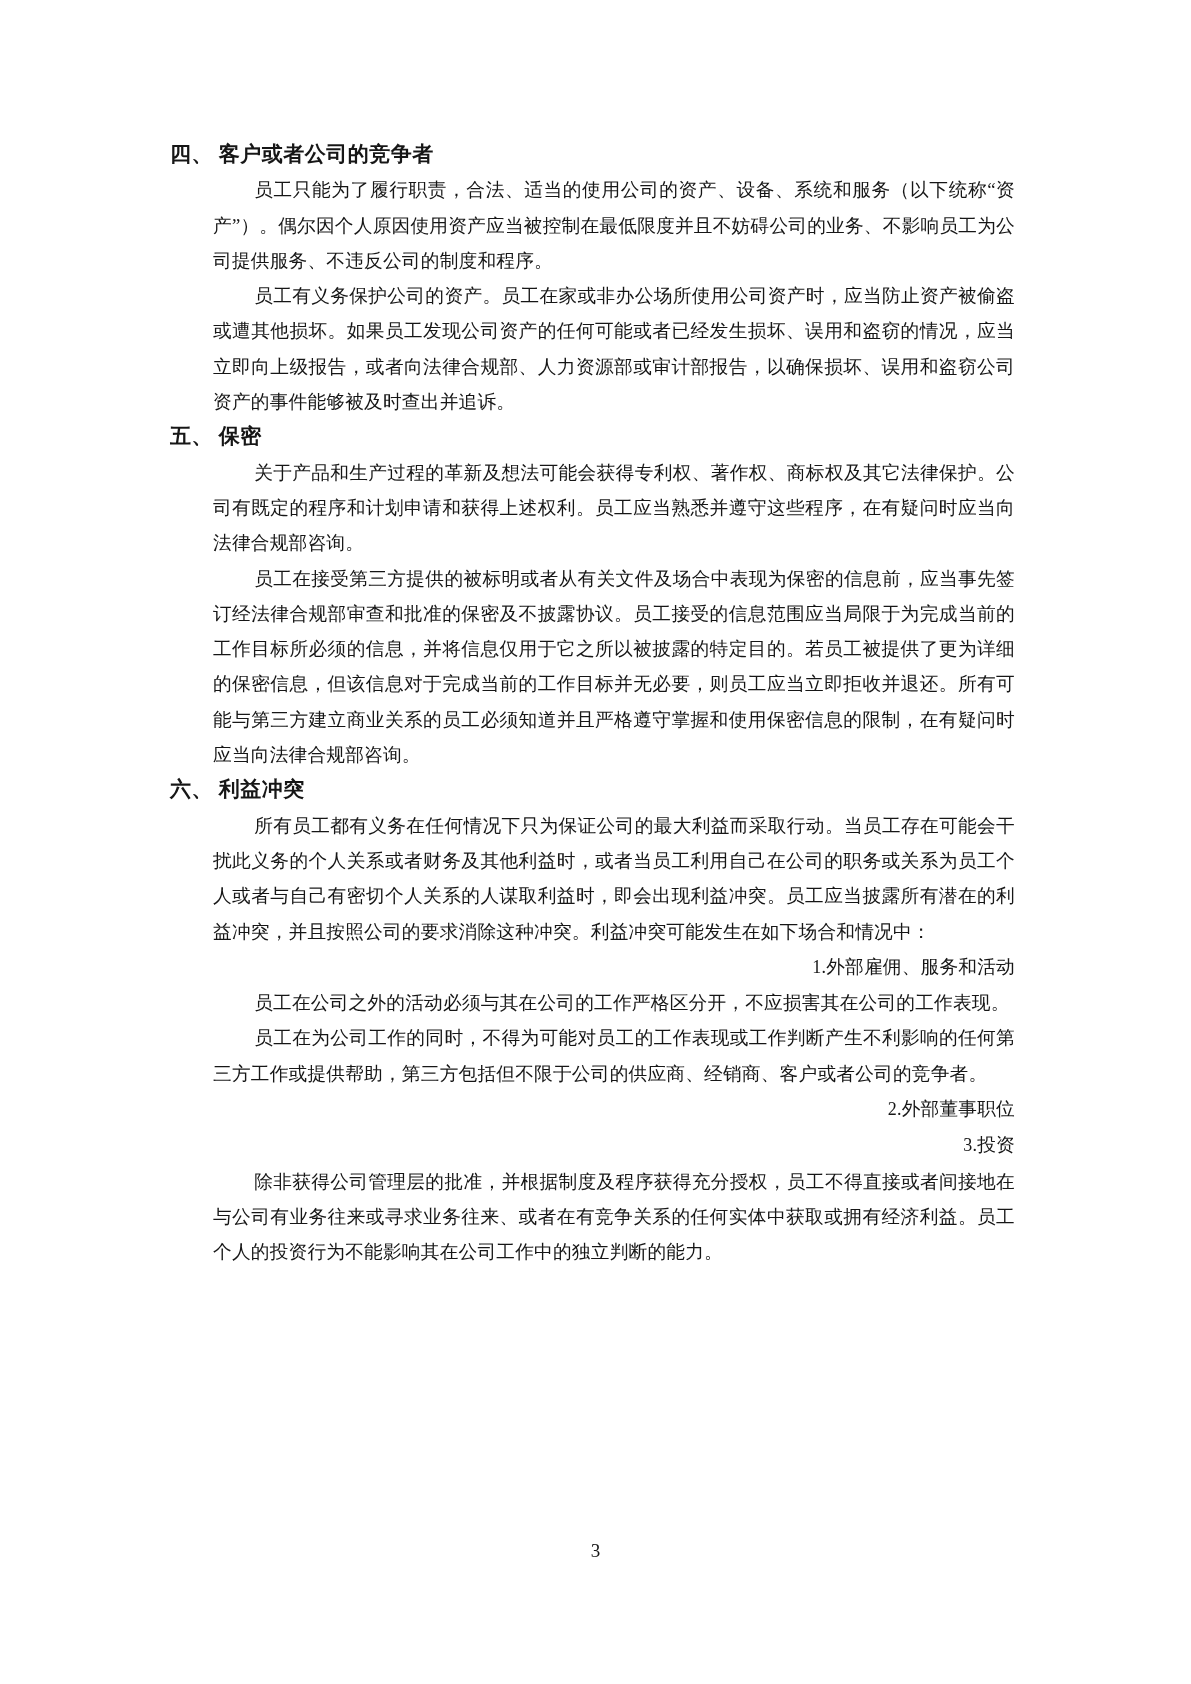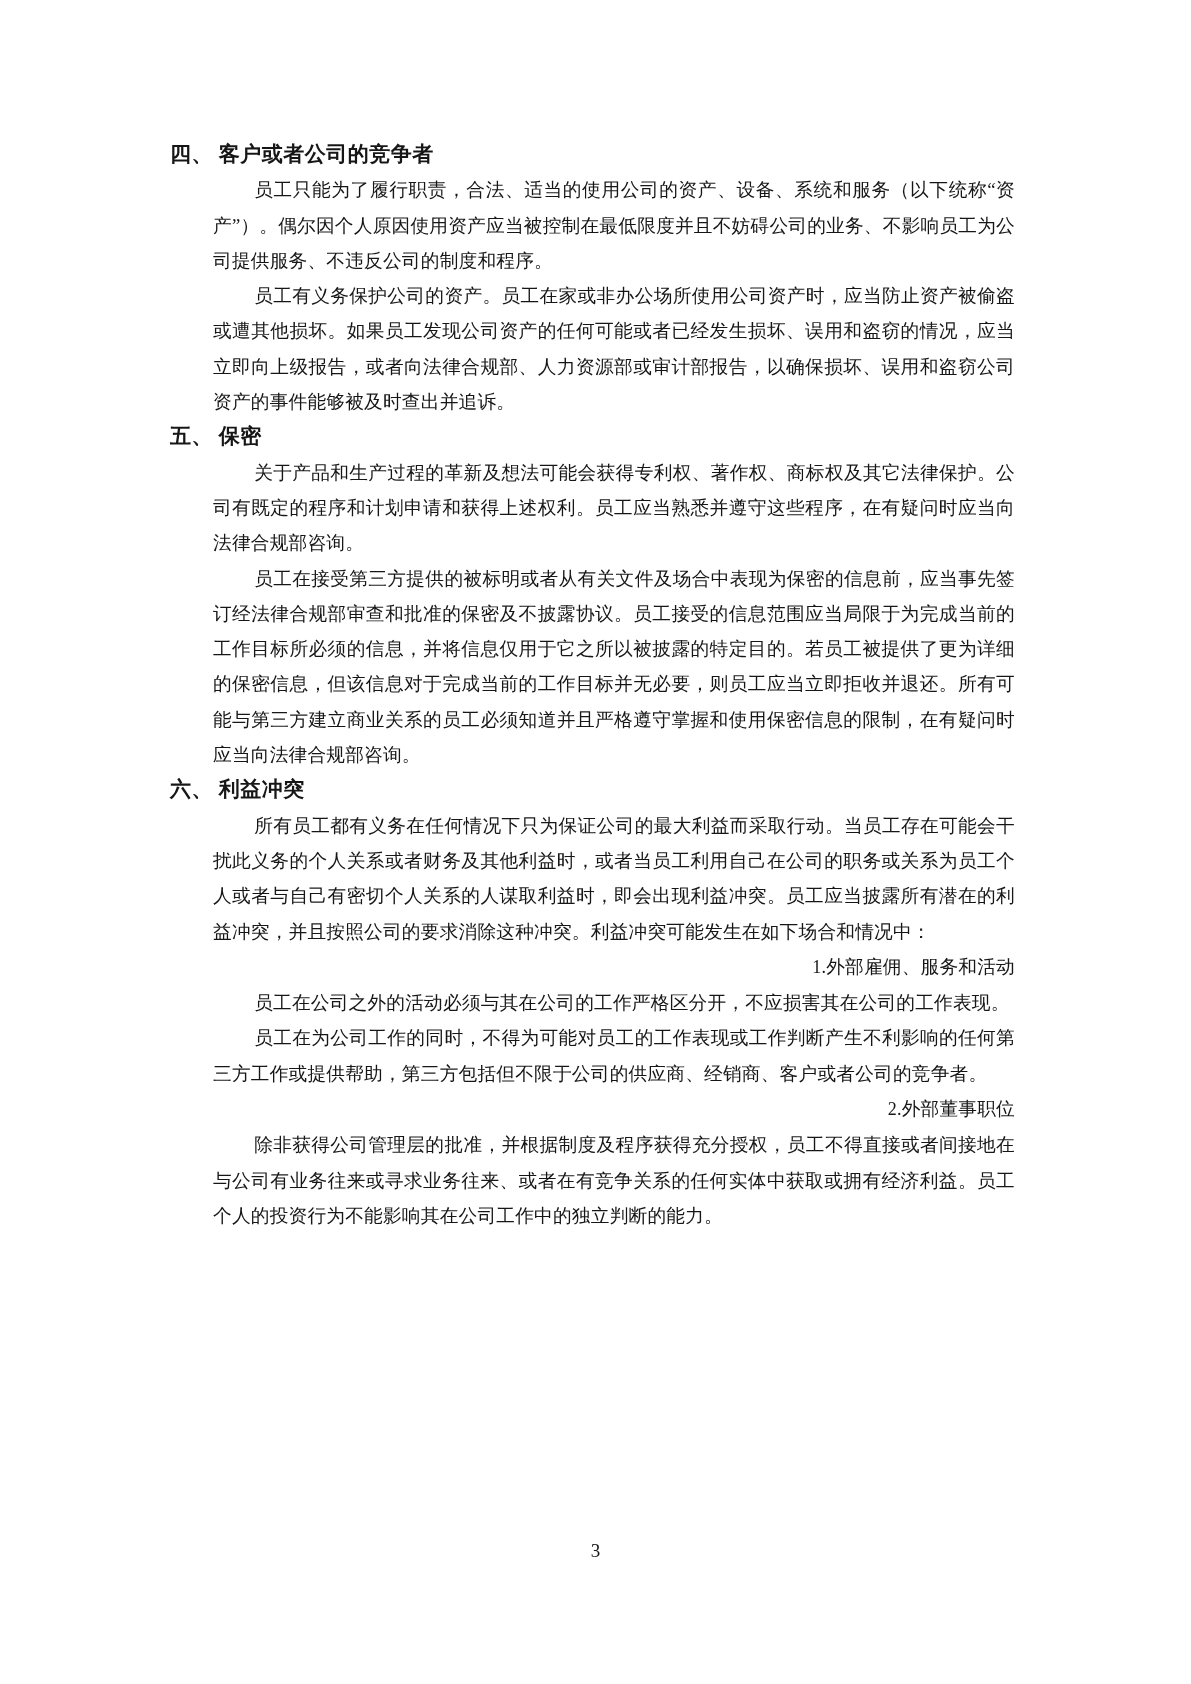--- a/index.html
+++ b/index.html
@@ -68,16 +68,17 @@
       <div class="paragraph">员工有义务保护公司的资产。员工在家或非办公场所使用公司资产时，应当防止资产被偷盗或遭其他损坏。如果员工发现公司资产的任何可能或者已经发生损坏、误用和盗窃的情况，应当立即向上级报告，或者向法律合规部、人力资源部或审计部报告，以确保损坏、误用和盗窃公司资产的事件能够被及时查出并追诉。</div>
       <div class="heading">五、 保密</div>
       <div class="paragraph">关于产品和生产过程的革新及想法可能会获得专利权、著作权、商标权及其它法律保护。公司有既定的程序和计划申请和获得上述权利。员工应当熟悉并遵守这些程序，在有疑问时应当向法律合规部咨询。</div>
       <div class="paragraph">员工在接受第三方提供的被标明或者从有关文件及场合中表现为保密的信息前，应当事先签订经法律合规部审查和批准的保密及不披露协议。员工接受的信息范围应当局限于为完成当前的工作目标所必须的信息，并将信息仅用于它之所以被披露的特定目的。若员工被提供了更为详细的保密信息，但该信息对于完成当前的工作目标并无必要，则员工应当立即拒收并退还。所有可能与第三方建立商业关系的员工必须知道并且严格遵守掌握和使用保密信息的限制，在有疑问时应当向法律合规部咨询。</div>
       <div class="heading">六、 利益冲突</div>
       <div class="paragraph">所有员工都有义务在任何情况下只为保证公司的最大利益而采取行动。当员工存在可能会干扰此义务的个人关系或者财务及其他利益时，或者当员工利用自己在公司的职务或关系为员工个人或者与自己有密切个人关系的人谋取利益时，即会出现利益冲突。员工应当披露所有潜在的利益冲突，并且按照公司的要求消除这种冲突。利益冲突可能发生在如下场合和情况中：</div>
       <div class="list-item"><span class="num">1.</span><span>外部雇佣、服务和活动</span></div>
       <div class="paragraph">员工在公司之外的活动必须与其在公司的工作严格区分开，不应损害其在公司的工作表现。</div>
       <div class="paragraph">员工在为公司工作的同时，不得为可能对员工的工作表现或工作判断产生不利影响的任何第三方工作或提供帮助，第三方包括但不限于公司的供应商、经销商、客户或者公司的竞争者。</div>
       <div class="list-item"><span class="num">2.</span><span>外部董事职位</span></div>
+      <div class="list-item"><span class="num">3.</span><span>投资</span></div>
       <div class="paragraph">除非获得公司管理层的批准，并根据制度及程序获得充分授权，员工不得直接或者间接地在与公司有业务往来或寻求业务往来、或者在有竞争关系的任何实体中获取或拥有经济利益。员工个人的投资行为不能影响其在公司工作中的独立判断的能力。</div>
     </div>
   <div class="page-number">3</div>
 </div>
 
 </body></html>

